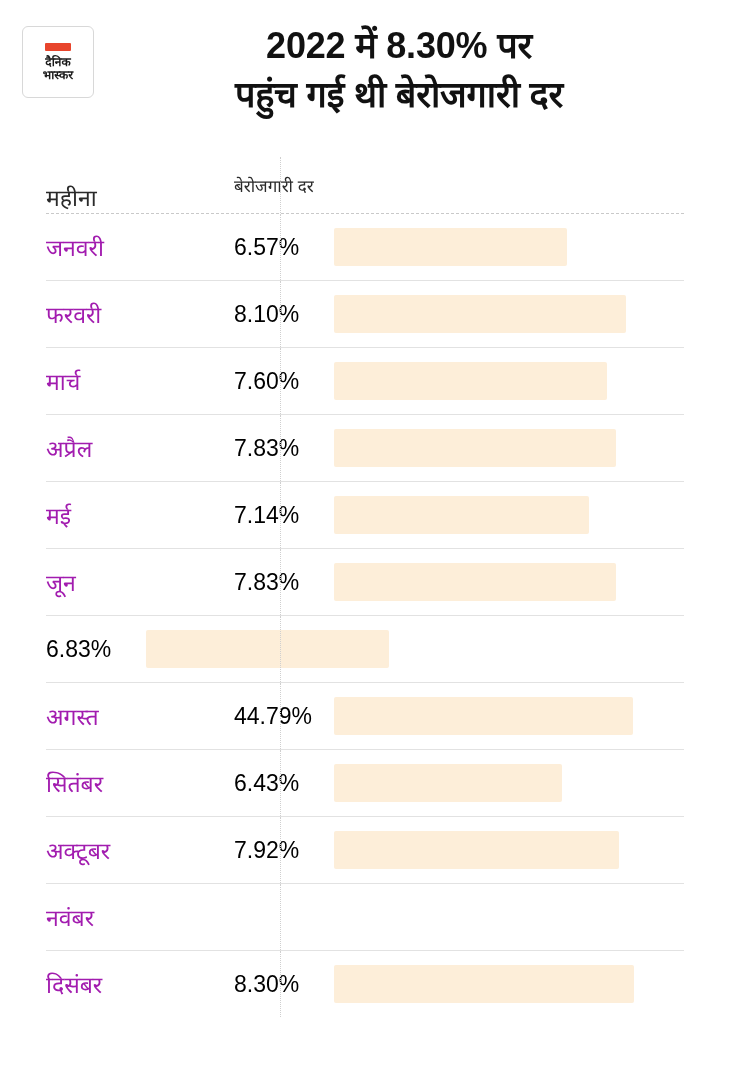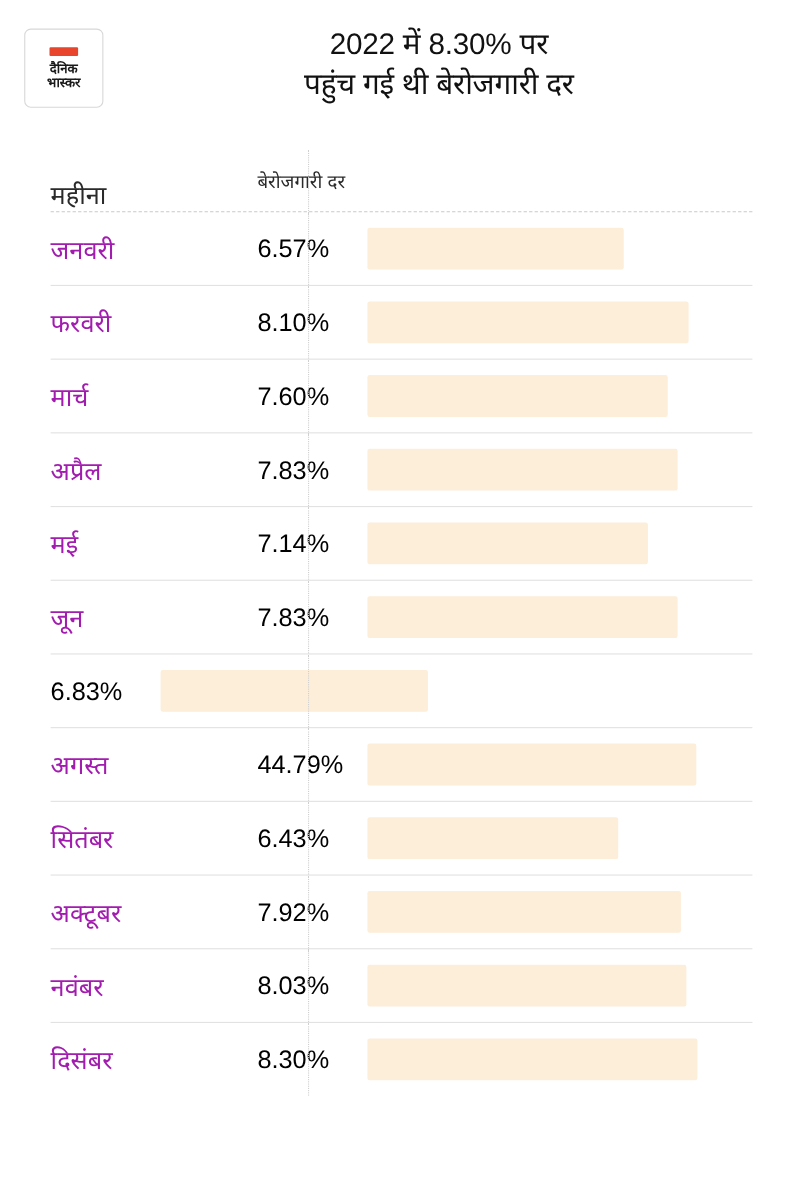--- a/index.html
+++ b/index.html
@@ -60,22 +60,22 @@
     color: #1a1a1a;
     line-height: 1.05;
   }
   .title-wrap {
     flex: 1 1 auto;
     text-align: center;
     padding-left: 6px;
     padding-right: 4px;
   }
   .title-line {
-    font-size: 27px;
-    font-weight: normal;
+    font-size: 36px;
+    font-weight: bold;
     line-height: 1.35;
     color: #111111;
     letter-spacing: -0.2px;
   }
 
   
   .table {
     margin: 38px 46px 0 46px;
     box-sizing: border-box;
   }
@@ -249,24 +249,20 @@
       <div class="col-month">अक्टूबर</div>
       <div class="col-value">
         <div class="value-text">7.92%</div>
         <div class="bar" style="width: 285.4px; background: rgb(253, 238, 217);"></div>
       </div>
     </div>
 
     <div class="row">
       <div class="vdivider"></div>
       <div class="col-month">नवंबर</div>
-      <div class="col-value">
-        <div class="value-text">8.03%</div>
-        <div class="bar" style="width: 289.6px; background: rgb(253, 238, 217);"></div>
-      </div>
     </div>
 
     <div class="row">
       <div class="vdivider"></div>
       <div class="col-month">दिसंबर</div>
       <div class="col-value">
         <div class="value-text">8.30%</div>
         <div class="bar" style="width: 300px; background: rgb(253, 238, 217);"></div>
       </div>
     </div>

